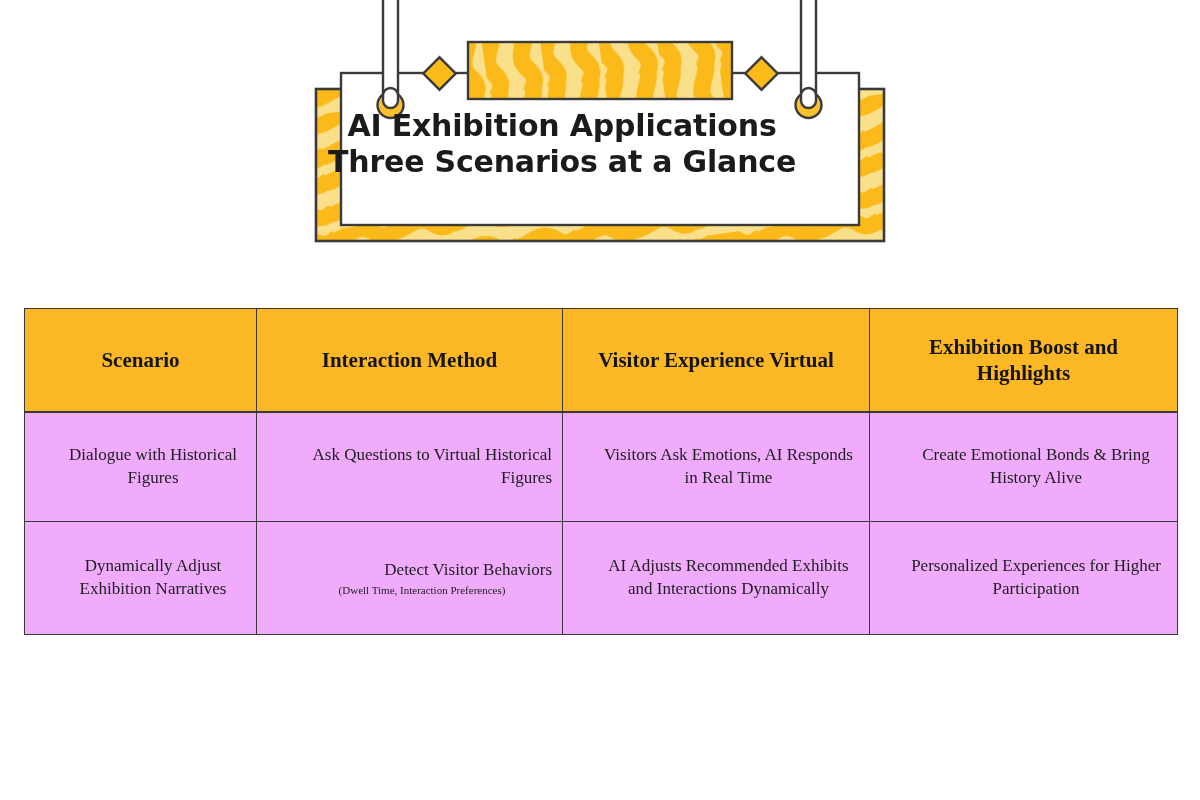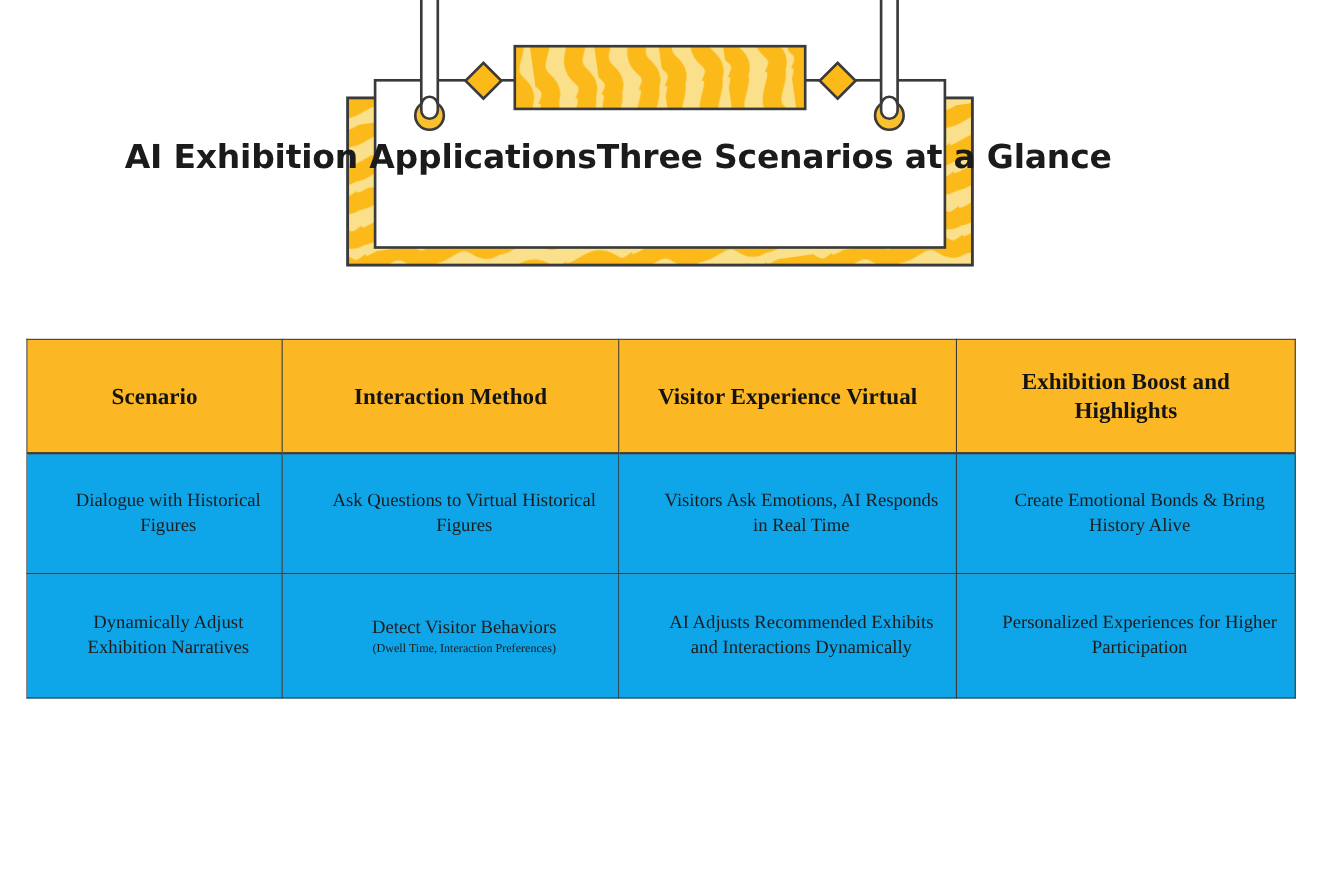--- a/index.html
+++ b/index.html
@@ -25,21 +25,21 @@
   }
   #banner svg { display: block; }
 
   .banner-title-wrap {
     position: absolute;
     left: 40px;
     top: 68px;
     width: 444px;
     height: 152px;
     display: flex;
-    flex-direction: row;
+    flex-direction: column;
     align-items: center;
     justify-content: center;
     pointer-events: none;
   }
   .banner-title-line {
     font-size: 30px;
     font-weight: 700;
     color: #1b1b1b;
     line-height: 1.2;
     letter-spacing: -0.2px;
@@ -75,32 +75,32 @@
   table.matrix thead th {
     background: #FBB724;
     height: 90px;
     font-size: 21px;
     font-weight: 700;
     color: #141414;
     line-height: 1.24;
     border-bottom-width: 2.4px;
   }
   table.matrix tbody td {
-    background: #0ea5e9;
+    background: #f0abfc;
     height: 96px;
     font-size: 17px;
     font-weight: 400;
     color: #1d1d1d;
     line-height: 1.33;
     padding-left: 35px;
   }
   table.matrix tbody tr:last-child td {
     height: 100px;
   }
-  .cell-main { display: block; }
+  .cell-main { display: block; text-align: right; }
   .cell-sub {
     display: block;
     font-size: 11px;
     line-height: 1.3;
     color: #1d1d1d;
     margin-top: 1px;
   }
 </style>
 </head>
 <body>

